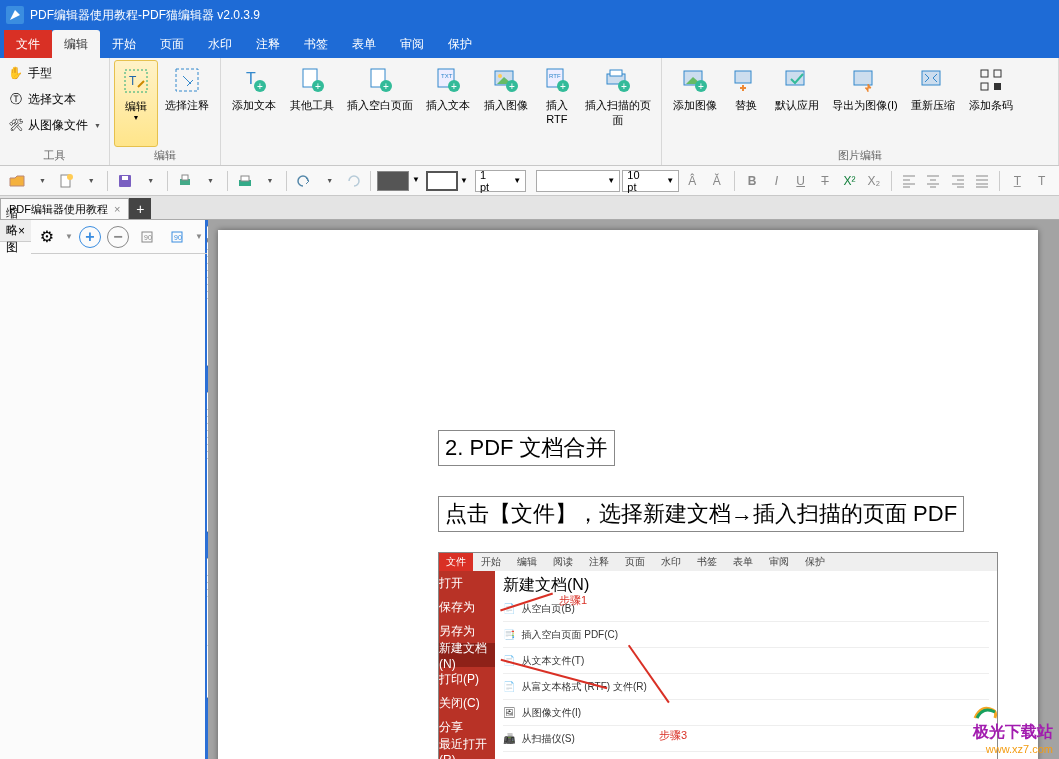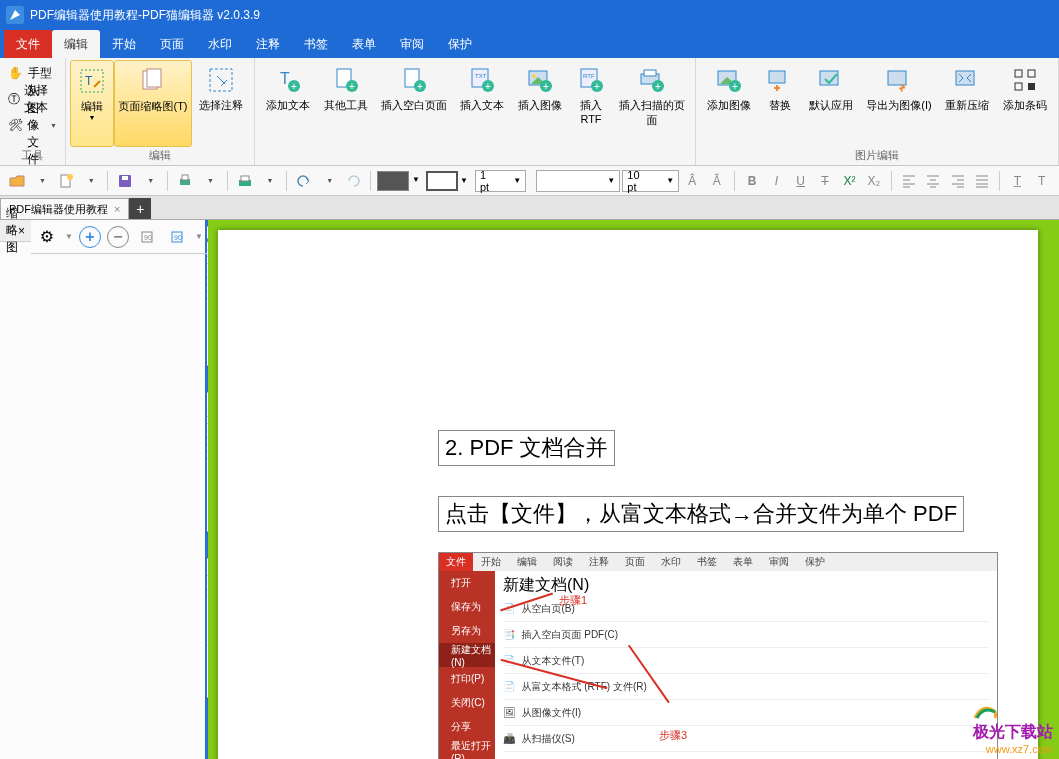--- a/index.html
+++ b/index.html
@@ -49,33 +49,33 @@
 .sidepanel { width: 208px; border-right: 3px solid #2a6fd6; display:flex; flex-direction:row; background:#fbfbfb;}
 .sidepanel .sp-header { height:22px; background:#eee; border-bottom:1px solid #ccc; display:flex; align-items:center; justify-content:space-between; padding:0 6px; font-size:12px;}
 .sidepanel .sp-tools { height:34px; border-bottom:1px solid #ccc; display:flex; align-items:center; padding:0 4px; gap:6px;}
 .thumbs { flex:1; overflow-y:auto; padding:6px; }
 .thumb-wrap { display:flex; flex-direction:column; align-items:center; margin-bottom:10px;}
 .thumb { width:112px; height:140px; background:#fff; border:1px solid #bbb; box-shadow:1px 1px 3px rgba(0,0,0,0.15); padding:10px 12px; font-size:4px; color:#666; position:relative;}
 .thumb .line { height:1px; background:#ccc; margin:6px 0;}
 .thumb-num { font-size:11px; margin-top:4px;}
 
 
-.docview { flex:1; background:#84cc16; overflow:auto; position:relative;}
+.docview { flex:1; background:#a3a3a3; overflow:auto; position:relative;}
 .page { width:820px; min-height:1040px; background:#fff; margin:10px; box-shadow:0 0 6px rgba(0,0,0,0.4); padding:20px; position:relative;}
 .doc-heading { font-size:22px; font-weight:500; border:1px solid #888; display:inline-block; padding:2px 6px; margin:180px 0 30px 200px;}
 .doc-line { font-size:22px; border:1px solid #888; display:inline-block; padding:2px 6px; margin-left:200px;}
 
 
 .embed { width:560px; height:220px; margin:20px 0 0 200px; border:1px solid #888; background:#fff; position:relative; overflow:hidden; font-size:10px;}
 .embed .eb-menubar { height:18px; background:#efefef; display:flex;}
 .embed .eb-menubar .file { background:#d93025; color:#fff; width:34px; display:flex; align-items:center; justify-content:center;}
 .embed .eb-menubar .mi { padding:0 8px; display:flex; align-items:center; color:#444;}
 .embed .eb-body { display:flex; height:calc(100% - 18px);}
 .embed .eb-side { width:56px; background:#b83226; color:#fff; display:flex; flex-direction:column;}
-.embed .eb-side .sit { height:24px; display:flex; align-items:center; padding-left:12px; font-size:10px;}
+.embed .eb-side .sit { height:24px; display:flex; align-items:center; padding-left:0; font-size:12px;}
 .embed .eb-side .sit.active { background:#8e2118;}
 .embed .eb-main { flex:1; background:#fff; padding:4px 8px;}
 .embed .eb-main .title { font-size:16px; font-weight:500;}
 .embed .eb-main .row { display:flex; align-items:center; height:26px; gap:6px; border-bottom:1px solid #eee; font-size:10px; color:#333;}
 .embed .arrow { position:absolute; color:#d93025; font-size:11px;}
 .embed .redline { position:absolute; background:#d93025; height:1.5px;}
 
 
 .watermark { position:absolute; right:6px; bottom:4px; text-align:right; font-size:11px; }
 .watermark .logo { color:#a21caf; font-weight:bold; font-size:16px;}
@@ -138,29 +138,20 @@
         <div class="bigicon">
           <svg width="28" height="28" viewBox="0 0 28 28">
               <rect x="3" y="3" width="22" height="22" fill="none" stroke="#2a7" stroke-dasharray="2 2"></rect>
               <text x="7" y="18" font-size="12" fill="#26a">T</text>
               <path d="M16 20 L22 14" stroke="#c80" stroke-width="2"></path>
             </svg>
         </div>
         <span>编辑</span>
         <span style="font-size:7px;">▼</span>
       </div>
-      <div class="rg-big highlighted2 wider">
-        <div class="bigicon">
-          <svg width="28" height="28" viewBox="0 0 28 28">
-              <rect x="4" y="4" width="14" height="18" fill="#fff" stroke="#b88"></rect>
-              <rect x="8" y="2" width="14" height="18" fill="#fff" stroke="#b88"></rect>
-            </svg>
-        </div>
-        <span>页面缩略图(T)</span>
-      </div>
       <div class="rg-big wide">
         <div class="bigicon">
           <svg width="28" height="28" viewBox="0 0 28 28">
               <rect x="3" y="3" width="22" height="22" fill="none" stroke="#38c" stroke-dasharray="3 2"></rect>
               <path d="M10 10 L18 18 M14 20 L20 14" stroke="#38c"></path>
             </svg>
         </div>
         <span>选择注释</span>
       </div>
     </div>
@@ -493,21 +484,21 @@
         </div>
         <div class="thumb-num">3</div>
       </div>
 
     </div>
   </div>
 
   <div class="docview">
     <div class="page">
       <div class="doc-heading">2.  PDF 文档合并</div><br>
-      <div class="doc-line">点击【文件】，从富文本格式→合并文件为单个 PDF</div>
+      <div class="doc-line">点击【文件】，选择新建文档→插入扫描的页面 PDF</div>
 
       
       <div class="embed">
         <div class="eb-menubar">
           <div class="file">文件</div>
           <div class="mi">开始</div>
           <div class="mi">编辑</div>
           <div class="mi">阅读</div>
           <div class="mi">注释</div>
           <div class="mi">页面</div>

